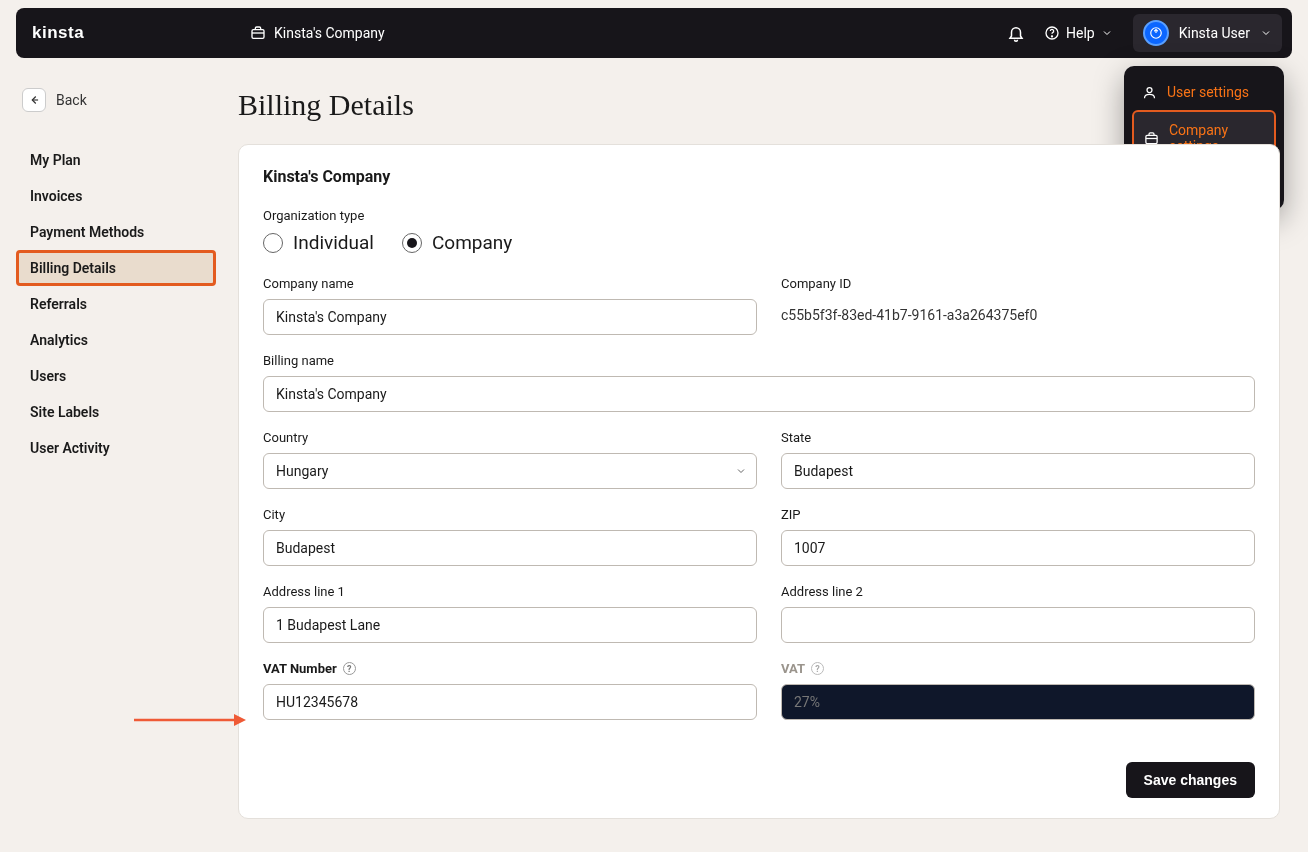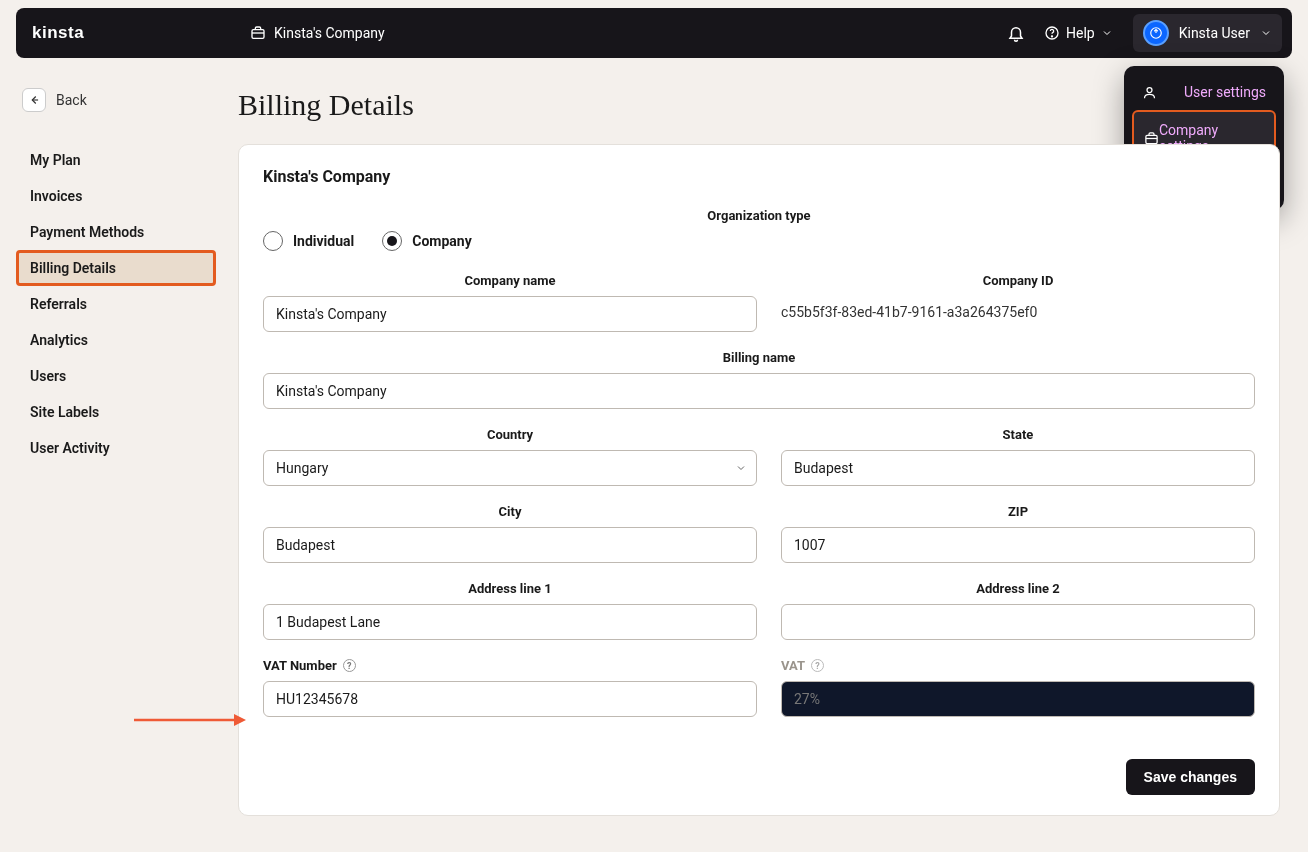--- a/index.html
+++ b/index.html
@@ -67,25 +67,24 @@
   .dropdown {
     position:absolute;
     top:58px; right:8px;
     width:160px;
     background:#17151a;
     border-radius:10px;
     padding:8px;
     box-shadow:0 10px 30px rgba(0,0,0,0.35);
   }
   .dropdown-item {
-    display:flex; align-items:center; 
-    color:#f0abfc; font-size:14px;
+    display:flex; align-items:center; gap:10px;
+    color:#f97316; font-size:14px;
     padding:10px 10px; border-radius:6px;
     cursor:pointer;
-    justify-content:space-between;
   }
   .dropdown-item.highlight {
     border:2px solid #e35b1f;
     background:#2a272e;
   }
 
   
   .layout {
     display:flex;
     padding: 30px 28px 16px 16px;
@@ -132,24 +131,24 @@
   .card {
     background:#fff;
     border:1px solid #e4e0db;
     border-radius:10px;
     padding:22px 24px 20px 24px;
   }
   .section-title {
     font-size:16px; font-weight:700; margin:0 0 22px 0;
   }
   .field-label {
-    font-size:13px; font-weight:700; margin:0 0 8px 0; display:block;text-align:center;
+    font-size:13px; font-weight:400; margin:0 0 8px 0; display:block;
   }
   .radios { display:flex; gap:28px; margin-bottom:22px; }
-  .radio { display:flex; align-items:center; gap:10px; font-size:14px; font-weight:700; cursor:pointer; }
+  .radio { display:flex; align-items:center; gap:10px; font-size:19px; font-weight:400; cursor:pointer; }
   .radio-circle {
     width:20px; height:20px; border-radius:50%;
     border:1.5px solid #666; background:#fff;
     display:flex; align-items:center; justify-content:center;
   }
   .radio-circle.selected::after {
     content:""; width:10px; height:10px; border-radius:50%; background:#17151a;
   }
 
   .row { display:flex; gap:24px; }

